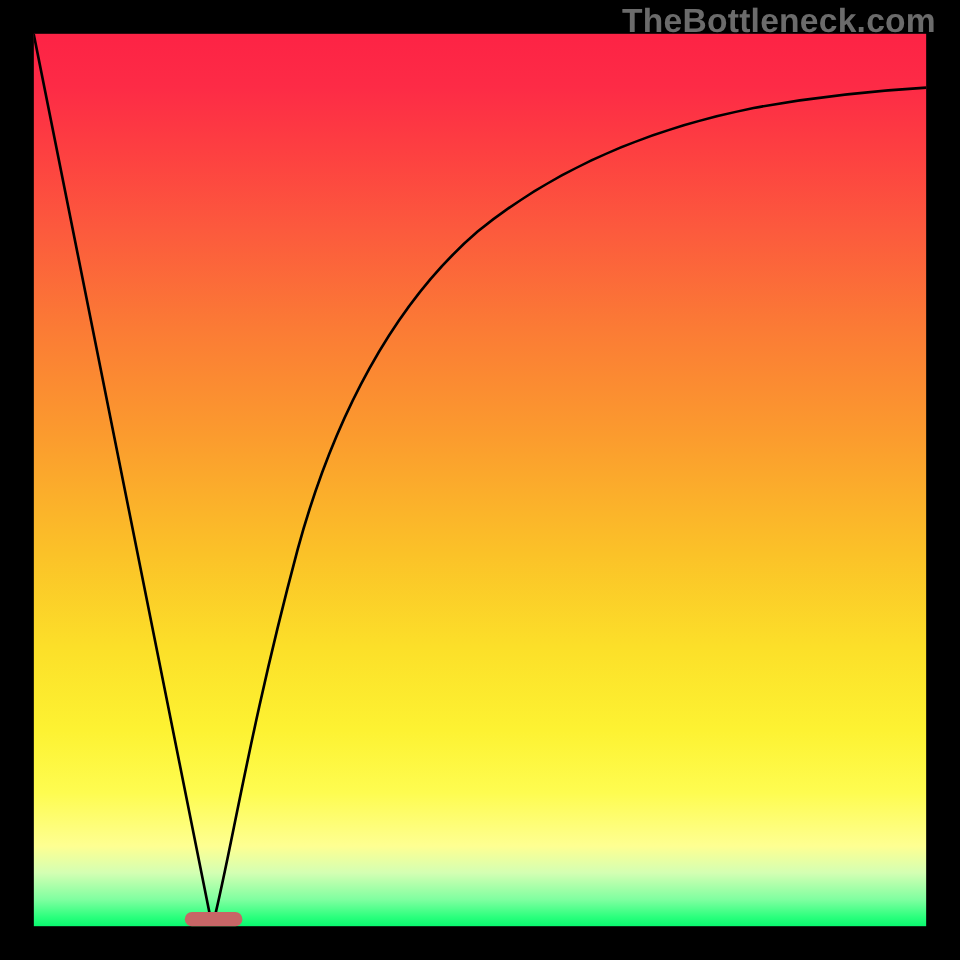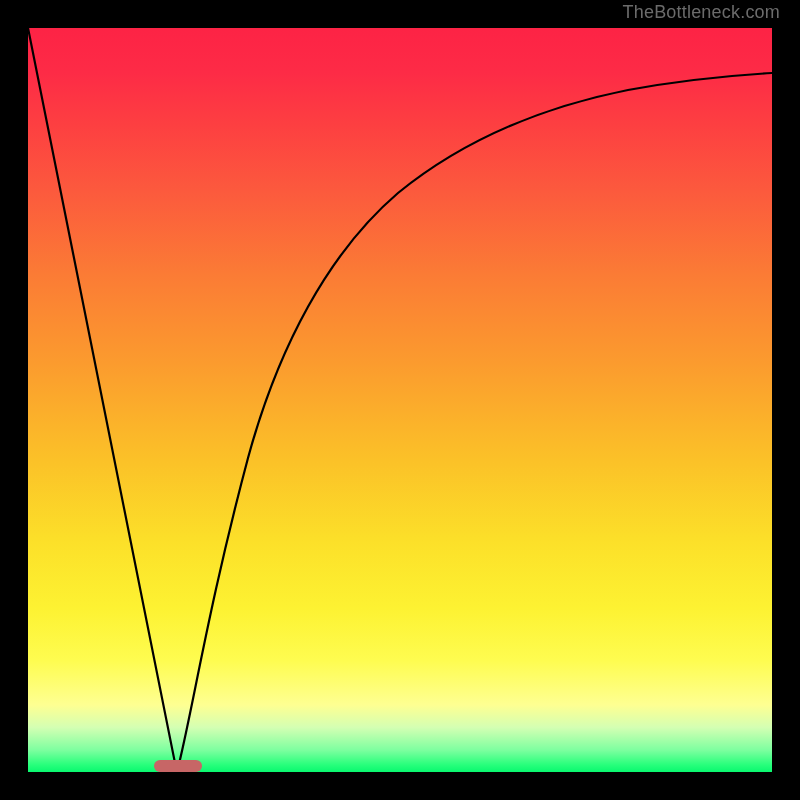--- a/index.html
+++ b/index.html
@@ -15,22 +15,22 @@
     position: relative;
     width: 800px;
     height: 800px;
     background: #000;
   }
   .watermark {
     position: absolute;
     top: 2px;
     right: 20px;
     color: #6b6b6b;
-    font-size: 18px;
-    font-weight: 400;
+    font-size: 28px;
+    font-weight: 700;
     letter-spacing: 0.2px;
     z-index: 10;
   }
   .plot {
     position: absolute;
     left: 28px;
     top: 28px;
     width: 744px;
     height: 744px;
     overflow: hidden;

